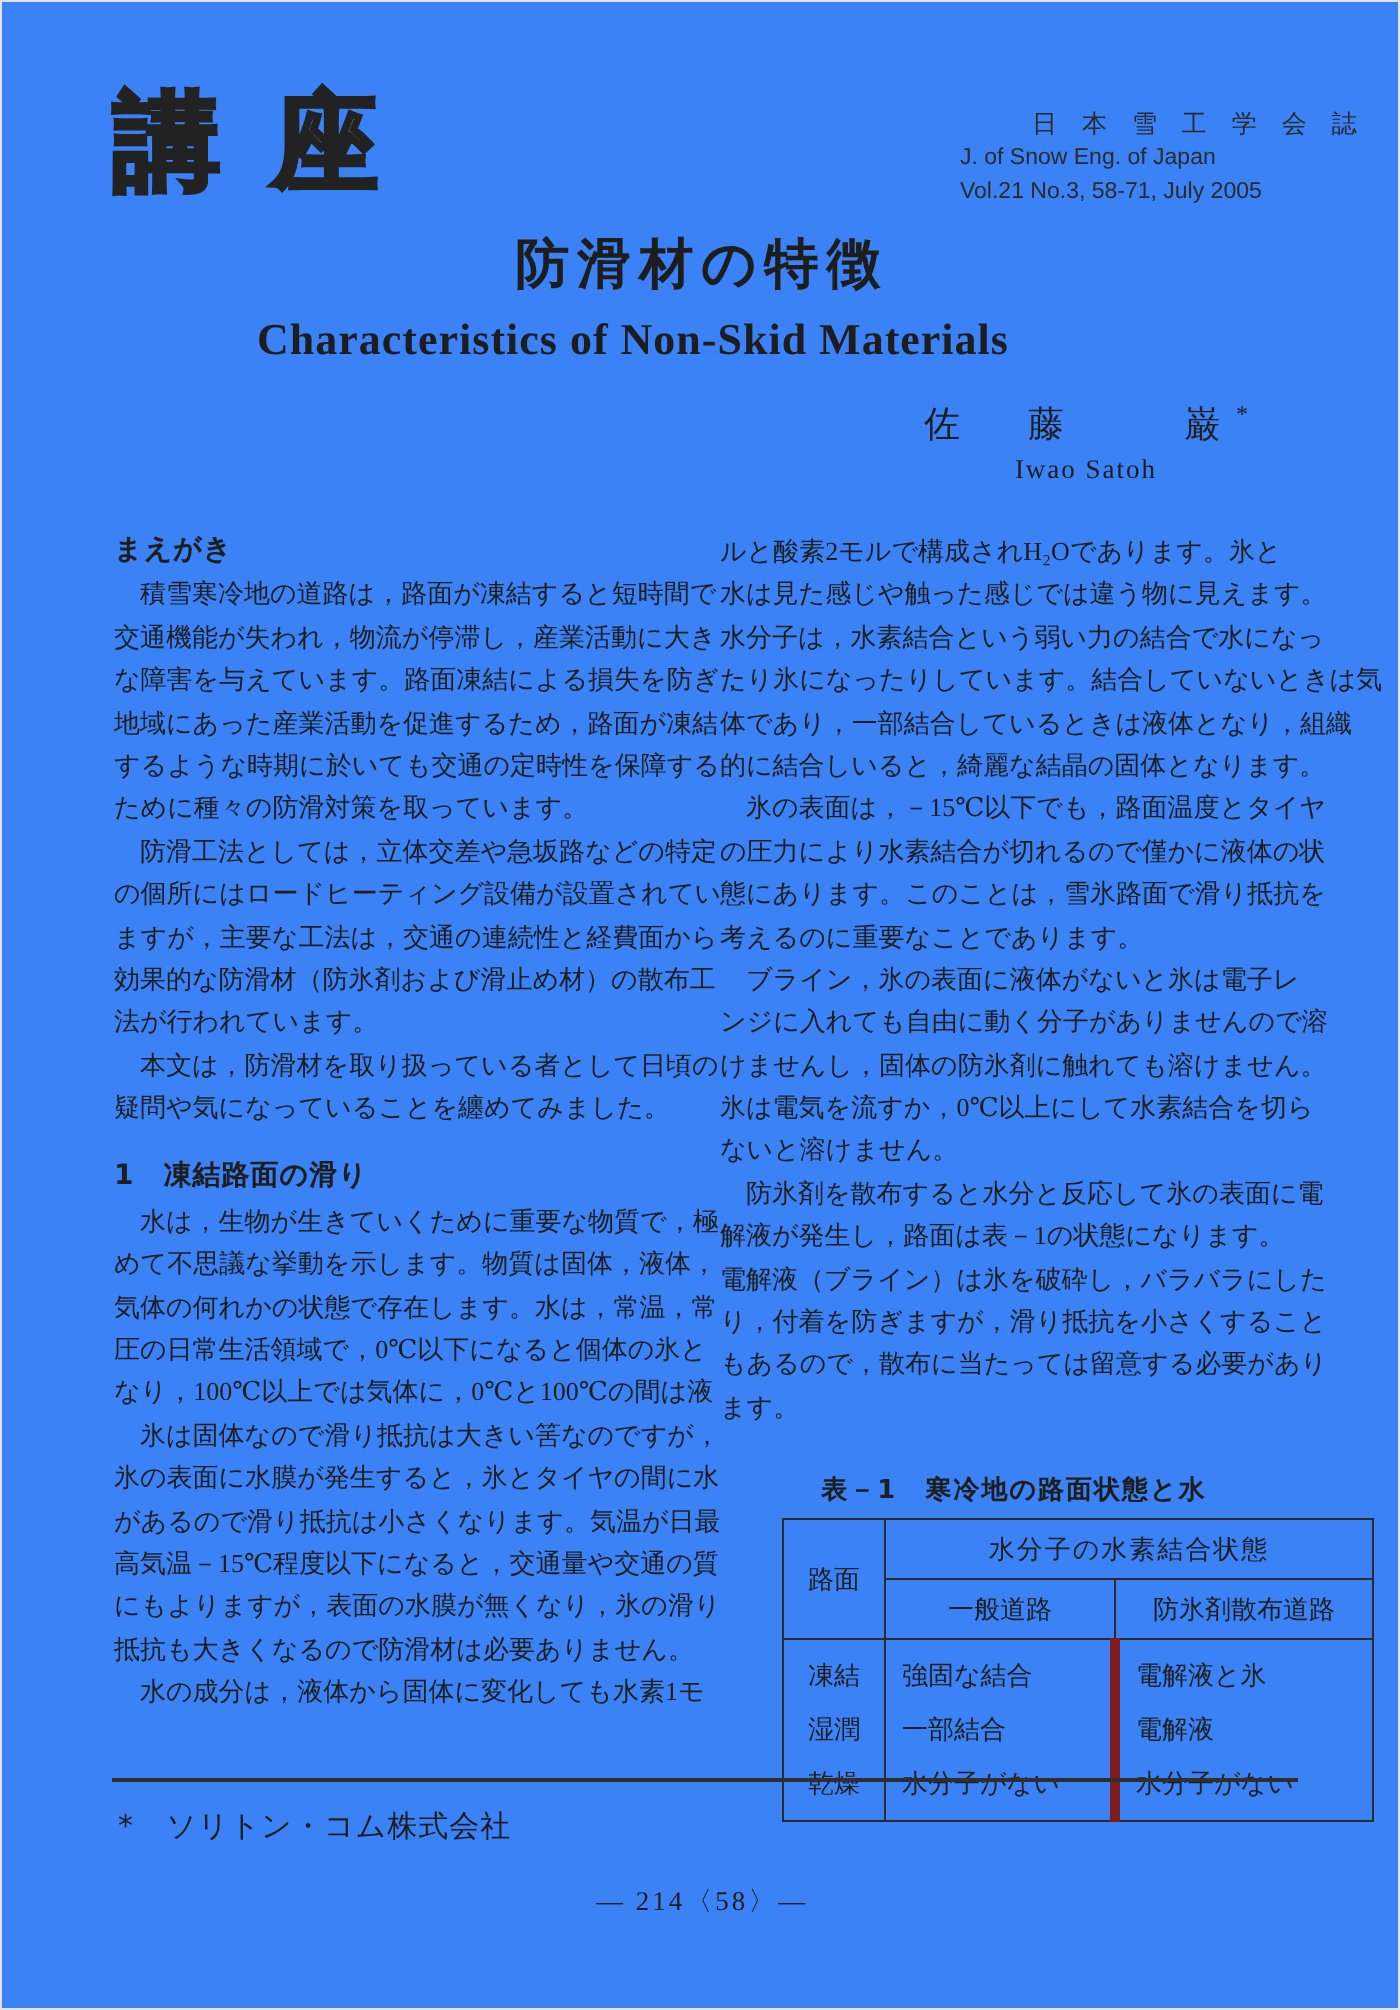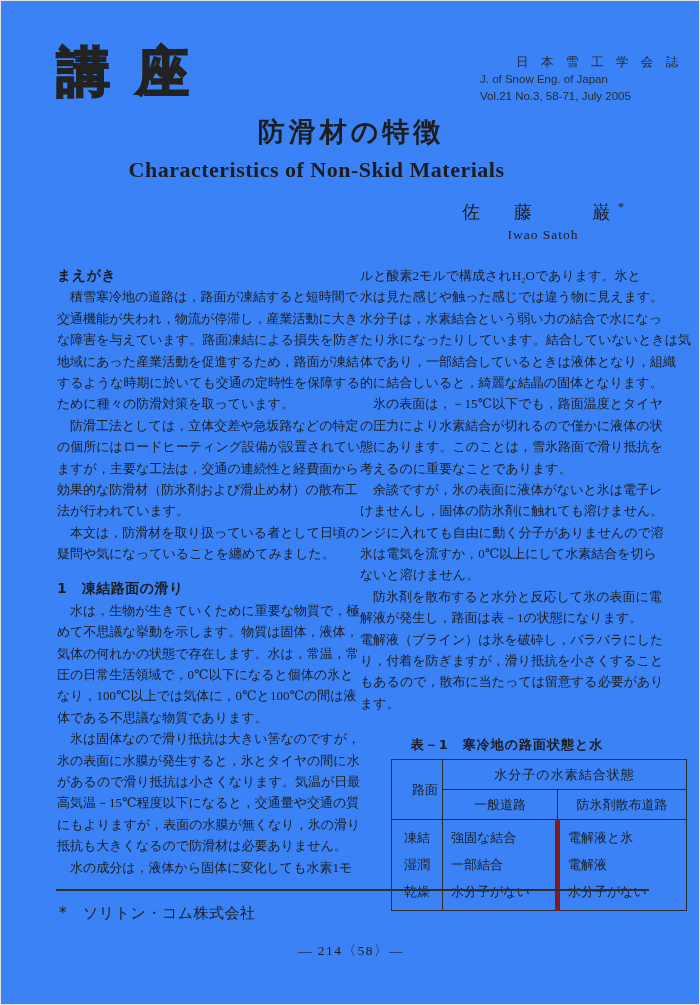--- a/index.html
+++ b/index.html
@@ -55,21 +55,21 @@
   
   .tbl-caption{
     position:absolute;top:735px;left:360px;width:292px;text-align:center;
     font-family:"DejaVu Sans",sans-serif;font-weight:bold;font-size:13px;letter-spacing:1px;
   }
   .roadtable{
     position:absolute;top:758px;left:390px;
     border-collapse:collapse;border:1.6px solid #2b2b2b;font-size:13px;
   }
   .roadtable th,.roadtable td{font-weight:normal;line-height:19px;}
-  .c-road{width:42px;border-right:1.2px solid #2b2b2b;border-bottom:1.2px solid #2b2b2b;text-align:right;padding:2px 4px;}
+  .c-road{width:42px;border-right:1.2px solid #2b2b2b;border-bottom:1.2px solid #2b2b2b;text-align:center;padding:2px 4px;}
   .c-group{border-bottom:1px solid #2b2b2b;text-align:center;height:25px;padding:2px 18px;letter-spacing:1px;}
   .c-sub{height:25px;border-bottom:1.2px solid #2b2b2b;text-align:center;width:102px;padding:2px 6px;}
   .c-sub2{border-left:1px solid #2b2b2b;width:116px;}
   .roadtable tbody th.row-label{border-right:1.2px solid #2b2b2b;text-align:center;padding:4px 4px;}
   .roadtable tbody td{padding:4px 8px;text-align:left;}
   .roadtable tbody td.sep{border-left:5px solid #7f1d1d;}
   .roadtable tbody tr:first-child th,.roadtable tbody tr:first-child td{padding-top:8px;}
   .roadtable tbody tr:last-child th,.roadtable tbody tr:last-child td{padding-bottom:9px;}
 
   
@@ -124,21 +124,20 @@
           <div class="line">　本文は，防滑材を取り扱っている者として日頃の</div>
           <div class="line">疑問や気になっていることを纏めてみました。</div>
         </div>
         <div class="col-heading">1　凍結路面の滑り</div>
         <div class="para">
           <div class="line">　水は，生物が生きていくために重要な物質で，極</div>
           <div class="line">めて不思議な挙動を示します。物質は固体，液体，</div>
           <div class="line">気体の何れかの状態で存在します。水は，常温，常</div>
           <div class="line">圧の日常生活領域で，0℃以下になると個体の氷と</div>
           <div class="line">なり，100℃以上では気体に，0℃と100℃の間は液</div>
-          <div class="line">体である不思議な物質であります。</div>
         </div>
         <div class="para">
           <div class="line">　氷は固体なので滑り抵抗は大きい筈なのですが，</div>
           <div class="line">氷の表面に水膜が発生すると，氷とタイヤの間に水</div>
           <div class="line">があるので滑り抵抗は小さくなります。気温が日最</div>
           <div class="line">高気温－15℃程度以下になると，交通量や交通の質</div>
           <div class="line">にもよりますが，表面の水膜が無くなり，氷の滑り</div>
           <div class="line">抵抗も大きくなるので防滑材は必要ありません。</div>
         </div>
         <div class="para">
@@ -154,23 +153,23 @@
           <div class="line">体であり，一部結合しているときは液体となり，組織</div>
           <div class="line">的に結合しいると，綺麗な結晶の固体となります。</div>
         </div>
         <div class="para">
           <div class="line">　氷の表面は，－15℃以下でも，路面温度とタイヤ</div>
           <div class="line">の圧力により水素結合が切れるので僅かに液体の状</div>
           <div class="line">態にあります。このことは，雪氷路面で滑り抵抗を</div>
           <div class="line">考えるのに重要なことであります。</div>
         </div>
         <div class="para">
-          <div class="line">　余談ですが，氷の表面に液体がないと氷は電子レ</div>
+          <div class="line">　ブライン，氷の表面に液体がないと氷は電子レ</div>
+          <div class="line">ンジに入れても自由に動く分子がありませんので溶</div>
           <div class="line">けませんし，固体の防氷剤に触れても溶けません。</div>
-          <div class="line">ンジに入れても自由に動く分子がありませんので溶</div>
           <div class="line">氷は電気を流すか，0℃以上にして水素結合を切ら</div>
           <div class="line">ないと溶けません。</div>
         </div>
         <div class="para">
           <div class="line">　防氷剤を散布すると水分と反応して氷の表面に電</div>
           <div class="line">解液が発生し，路面は表－1の状態になります。</div>
           <div class="line">電解液（ブライン）は氷を破砕し，バラバラにした</div>
           <div class="line">り，付着を防ぎますが，滑り抵抗を小さくすること</div>
           <div class="line">もあるので，散布に当たっては留意する必要があり</div>
           <div class="line">ます。</div>

